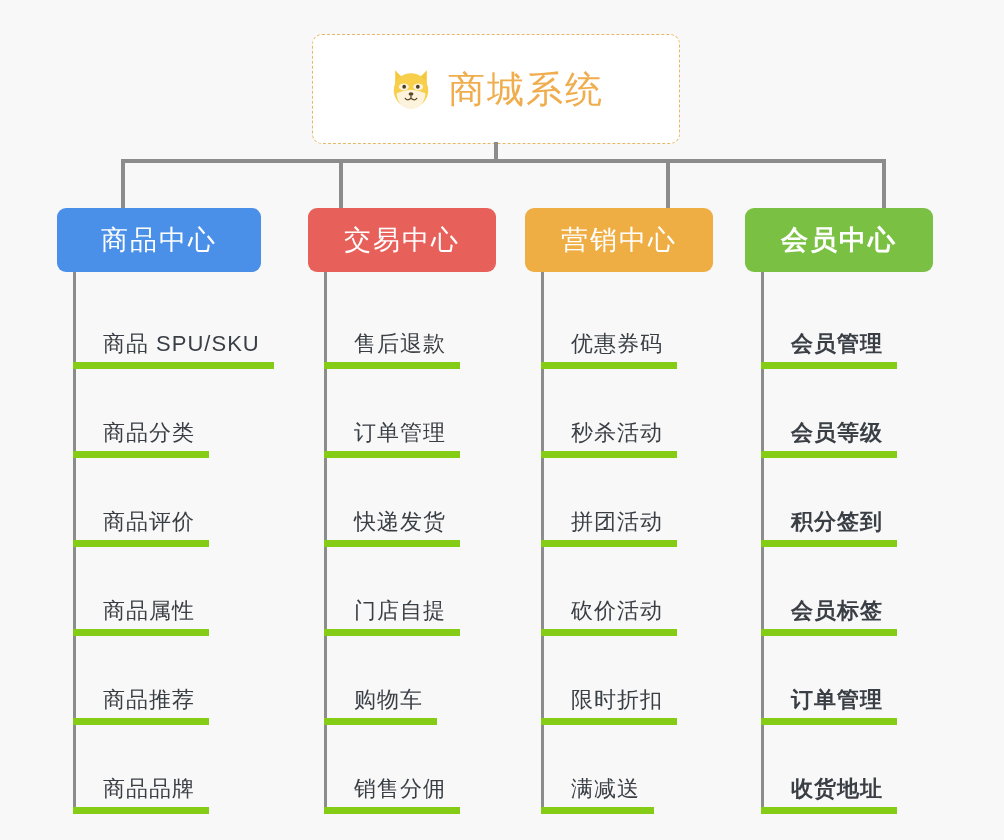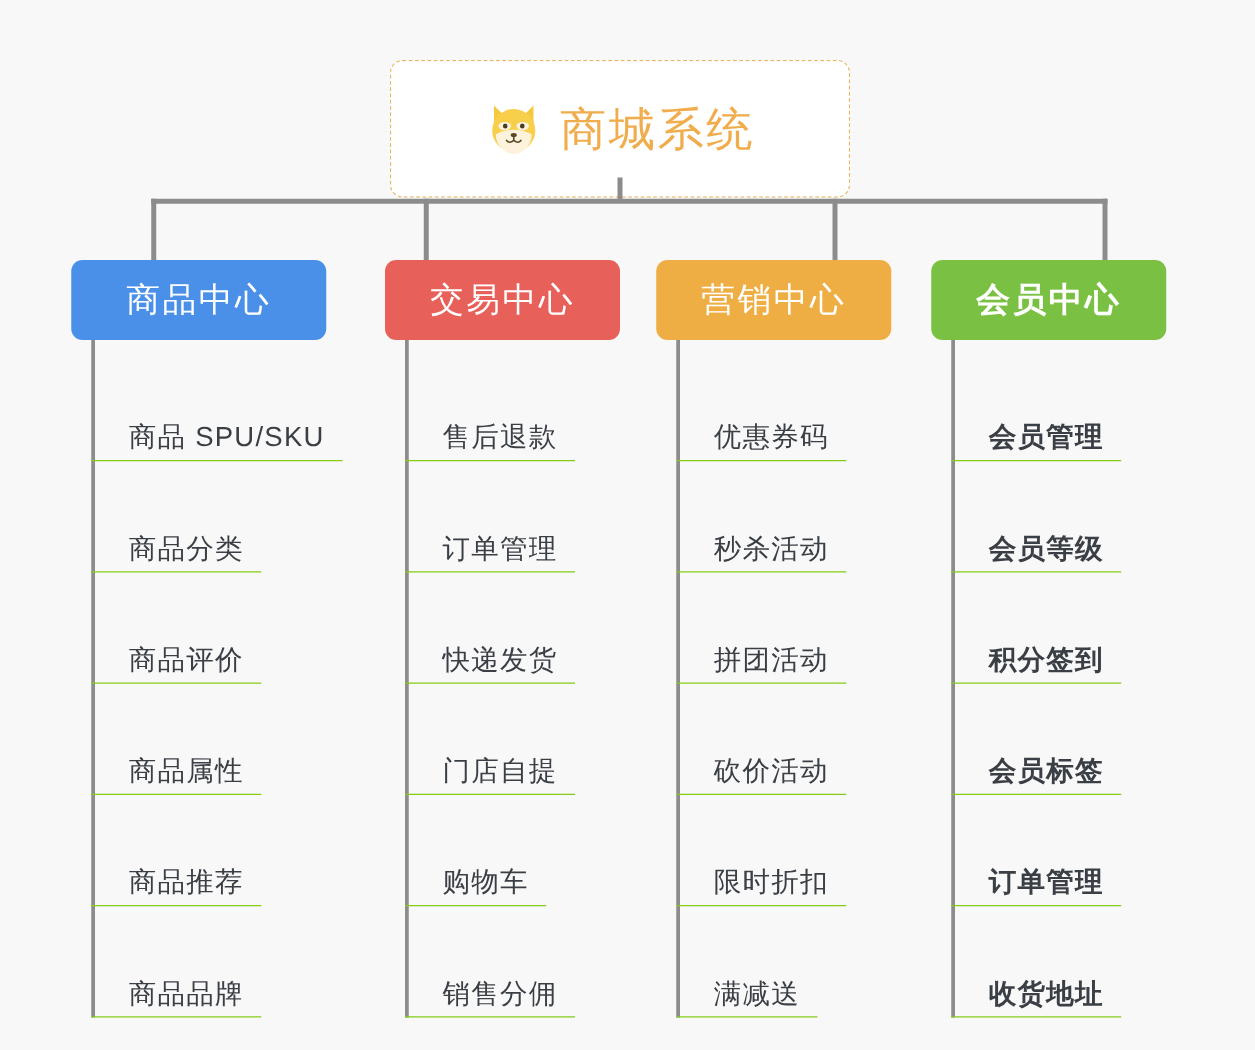--- a/index.html
+++ b/index.html
@@ -18,21 +18,21 @@
   .canvas {
     position: relative;
     width: 1004px;
     height: 840px;
   }
 
   
   .root-node {
     position: absolute;
     left: 312px;
-    top: 48px;
+    top: 34px;
     width: 368px;
     height: 110px;
     box-sizing: border-box;
     background: #ffffff;
     border: 1px dashed #e8b765;
     border-radius: 10px;
     display: flex;
     align-items: center;
     justify-content: center;
     gap: 14px;
@@ -113,21 +113,21 @@
     padding-top: 8px;
   }
   .leaf {
     position: relative;
     height: 89px;
     display: flex;
     align-items: flex-end;
   }
   .leaf-inner {
     display: inline-block;
-    border-bottom: 1px solid #84cc16;
+    border-bottom: 7px solid #84cc16;
     padding: 0 14px 5px 30px;
     margin-left: -3px;
   }
   .leaf-label {
     font-size: 22px;
     color: #3a3f45;
     letter-spacing: 1px;
     white-space: nowrap;
     line-height: 1.25;
   }

